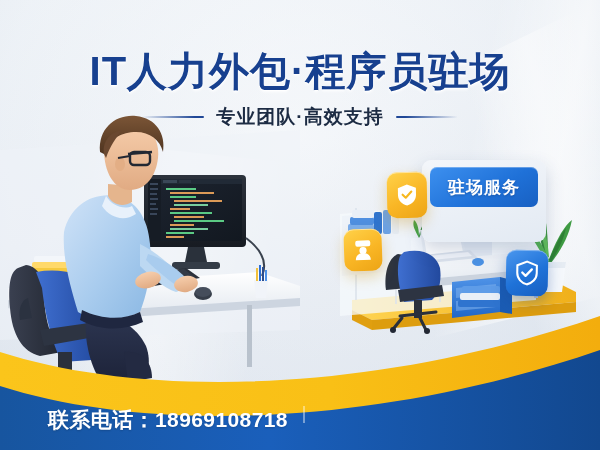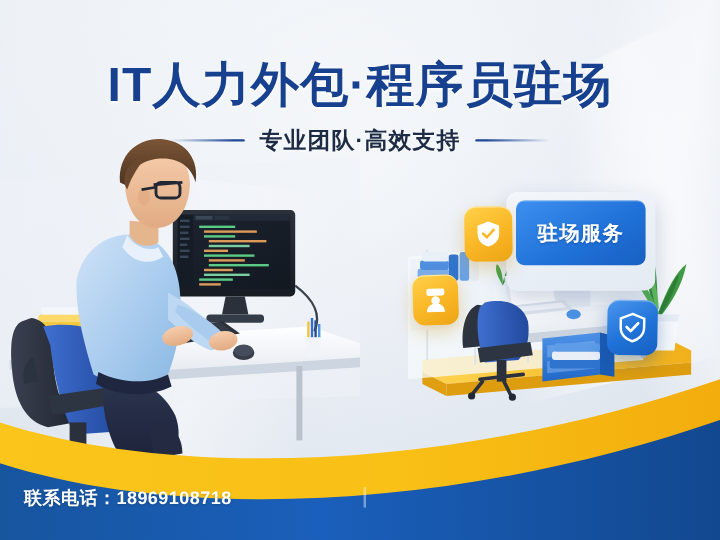--- a/index.html
+++ b/index.html
@@ -94,24 +94,24 @@
     font-weight: bold;
     color: #1d2c44;
     letter-spacing: 1px;
     white-space: nowrap;
     text-shadow: 0 1px 2px rgba(255,255,255,.8);
   }
 
   
   .footer-text {
     position: absolute;
-    left: 20px;
+    left: 48px;
     top: 406px;
     z-index: 45;
-    font-size: 15px;
+    font-size: 21px;
     font-weight: bold;
     color: #ffffff;
     letter-spacing: .4px;
     white-space: nowrap;
     text-shadow: 0 1px 2px rgba(0,0,0,.18);
   }
   .footer-divider {
     position: absolute;
     left: 303px;
     top: 406px;
@@ -150,21 +150,21 @@
     left: 422px; top: 160px;
     width: 124px; height: 82px;
     border-radius: 9px;
     background: linear-gradient(165deg, #f3f6fa 0%, #e3eaf3 100%);
     box-shadow: 0 8px 18px rgba(40,70,120,.22);
     z-index: 28;
   }
   #monitor-screen {
     position: absolute;
     left: 430px; top: 167px;
-    width: 108px; height: 54px;
+    width: 108px; height: 40px;
     border-radius: 7px;
     background: linear-gradient(150deg, #3d90ef 0%, #1f71d8 58%, #1860c2 100%);
     display: flex;
     align-items: center;
     justify-content: center;
     z-index: 31;
     box-shadow: inset 0 1px 0 rgba(255,255,255,.30);
   }
   #monitor-label {
     color: #ffffff;

